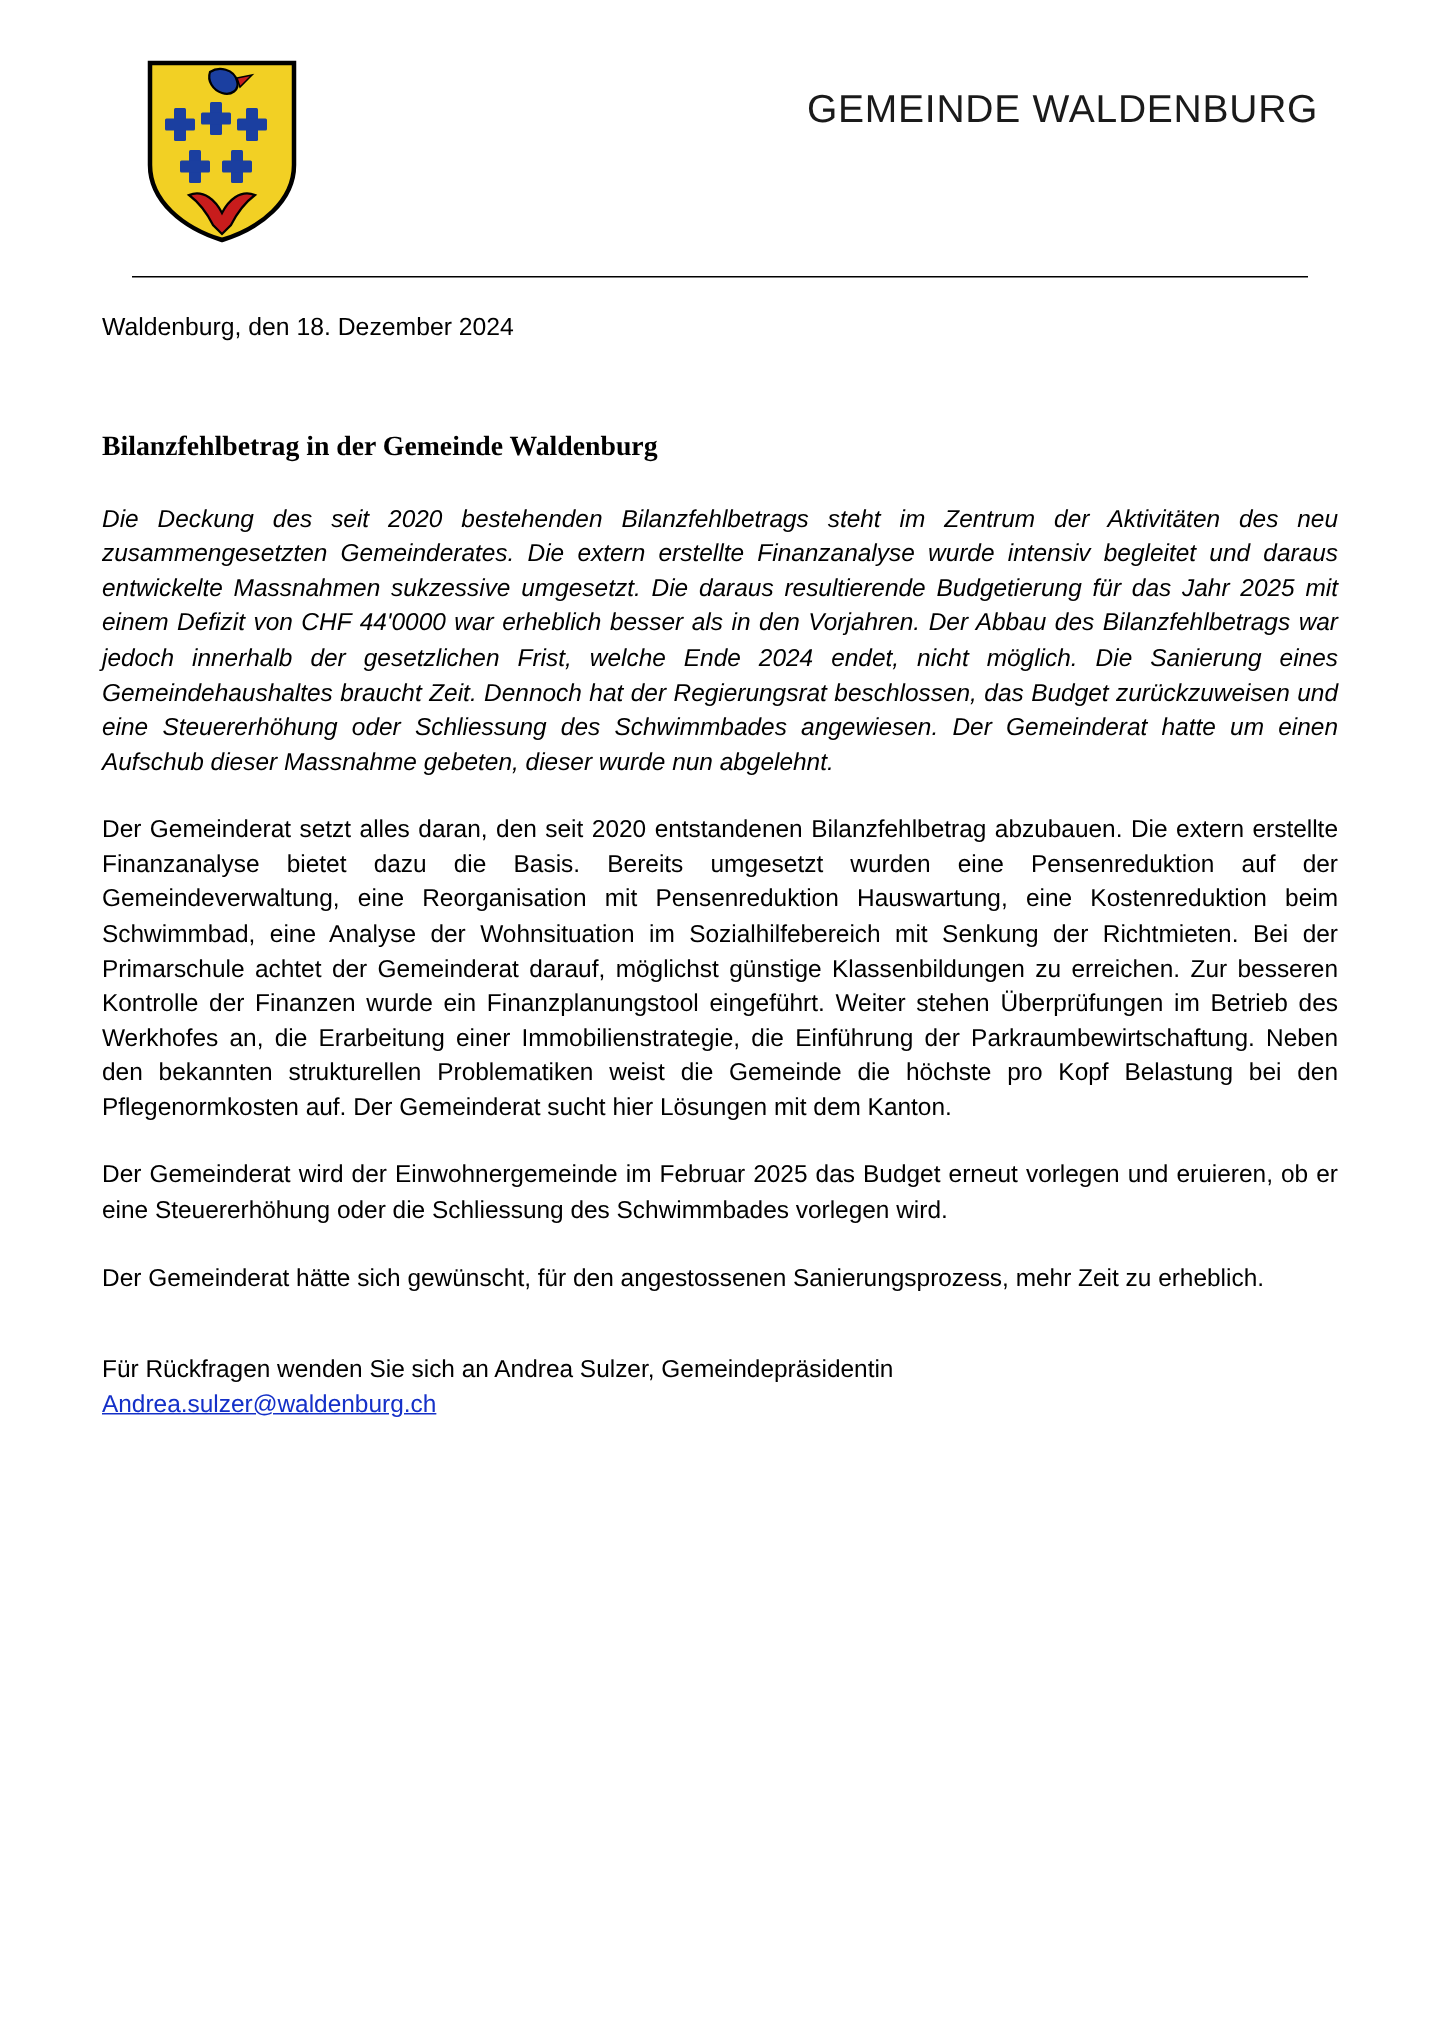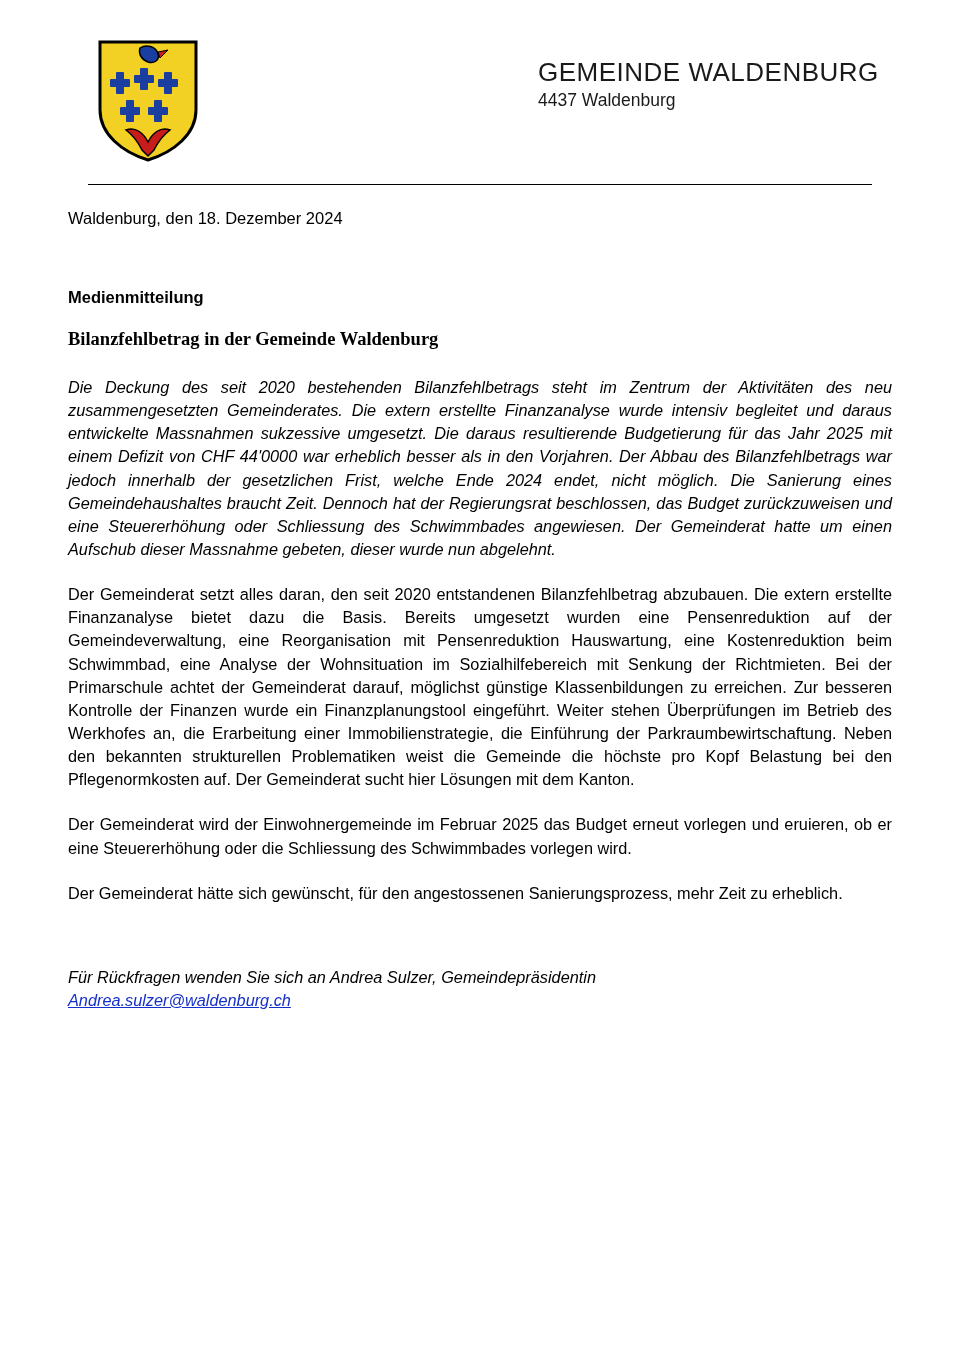--- a/index.html
+++ b/index.html
@@ -108,22 +108,21 @@
     margin: 0 0 22px 0;
     text-align: justify;
   }
 
   p.lead {
     font-style: italic;
     text-align: justify;
   }
 
   .contact-block {
-    margin-top: 61px;
-    font-style: italic;
+    margin-top: 38px;
   }
   .contact-line {
     font-size: 16.3px;
     line-height: 1.42;
     margin: 0;
   }
   .contact-mail {
     font-size: 16.3px;
     color: #1430c8;
     text-decoration: underline;
@@ -168,33 +167,31 @@
 
         <path d="M44 10 C50 6 60 8 62 16 C64 22 58 26 52 24 C46 22 42 16 44 10 Z" fill="#1b3fa0" stroke="#000" stroke-width="1.5"></path>
         <path d="M62 14 L72 12 L64 20 Z" fill="#c81c1c" stroke="#000" stroke-width="1"></path>
 
         <path d="M30 92 C40 88 48 96 52 104 C56 96 64 88 74 92 C66 98 62 104 58 112 L52 118 L46 112 C42 104 38 98 30 92 Z" fill="#c81c1c" stroke="#000" stroke-width="1.5"></path>
       </svg>
     </div>
 
     <div class="org-block">
       <div class="org-title">GEMEINDE WALDENBURG</div>
-      <div class="org-line">4437 Waldenburg</div>
     </div>
   </div>
 
   <hr class="rule">
 
   <div class="doc-body">
 
     <p class="date-line">Waldenburg, den 18. Dezember 2024</p>
 
     <div class="content">
 
-      <p class="label-medienmitteilung">Medienmitteilung</p>
 
       <h1 class="headline">Bilanzfehlbetrag in der Gemeinde Waldenburg</h1>
 
       <p class="para lead">Die Deckung des seit 2020 bestehenden Bilanzfehlbetrags steht im Zentrum der Aktivitäten des neu zusammengesetzten Gemeinderates. Die extern erstellte Finanzanalyse wurde intensiv begleitet und daraus entwickelte Massnahmen sukzessive umgesetzt. Die daraus resultierende Budgetierung für das Jahr 2025 mit einem Defizit von CHF 44'0000 war erheblich besser als in den Vorjahren. Der Abbau des Bilanzfehlbetrags war jedoch innerhalb der gesetzlichen Frist, welche Ende 2024 endet, nicht möglich. Die Sanierung eines Gemeindehaushaltes braucht Zeit. Dennoch hat der Regierungsrat beschlossen, das Budget zurückzuweisen und eine Steuererhöhung oder Schliessung des Schwimmbades angewiesen. Der Gemeinderat hatte um einen Aufschub dieser Massnahme gebeten, dieser wurde nun abgelehnt.</p>
 
       <p class="para">Der Gemeinderat setzt alles daran, den seit 2020 entstandenen Bilanzfehlbetrag abzubauen. Die extern erstellte Finanzanalyse bietet dazu die Basis. Bereits umgesetzt wurden eine Pensenreduktion auf der Gemeindeverwaltung, eine Reorganisation mit Pensenreduktion Hauswartung, eine Kostenreduktion beim Schwimmbad, eine Analyse der Wohnsituation im Sozialhilfebereich mit Senkung der Richtmieten. Bei der Primarschule achtet der Gemeinderat darauf, möglichst günstige Klassenbildungen zu erreichen. Zur besseren Kontrolle der Finanzen wurde ein Finanzplanungstool eingeführt. Weiter stehen Überprüfungen im Betrieb des Werkhofes an, die Erarbeitung einer Immobilienstrategie, die Einführung der Parkraumbewirtschaftung. Neben den bekannten strukturellen Problematiken weist die Gemeinde die höchste pro Kopf Belastung bei den Pflegenormkosten auf. Der Gemeinderat sucht hier Lösungen mit dem Kanton.</p>
       <p class="para">Der Gemeinderat wird der Einwohnergemeinde im Februar 2025 das Budget erneut vorlegen und eruieren, ob er eine Steuererhöhung oder die Schliessung des Schwimmbades vorlegen wird.</p>
       <p class="para">Der Gemeinderat hätte sich gewünscht, für den angestossenen Sanierungsprozess, mehr Zeit zu erheblich.</p>
 
       <div class="contact-block">

